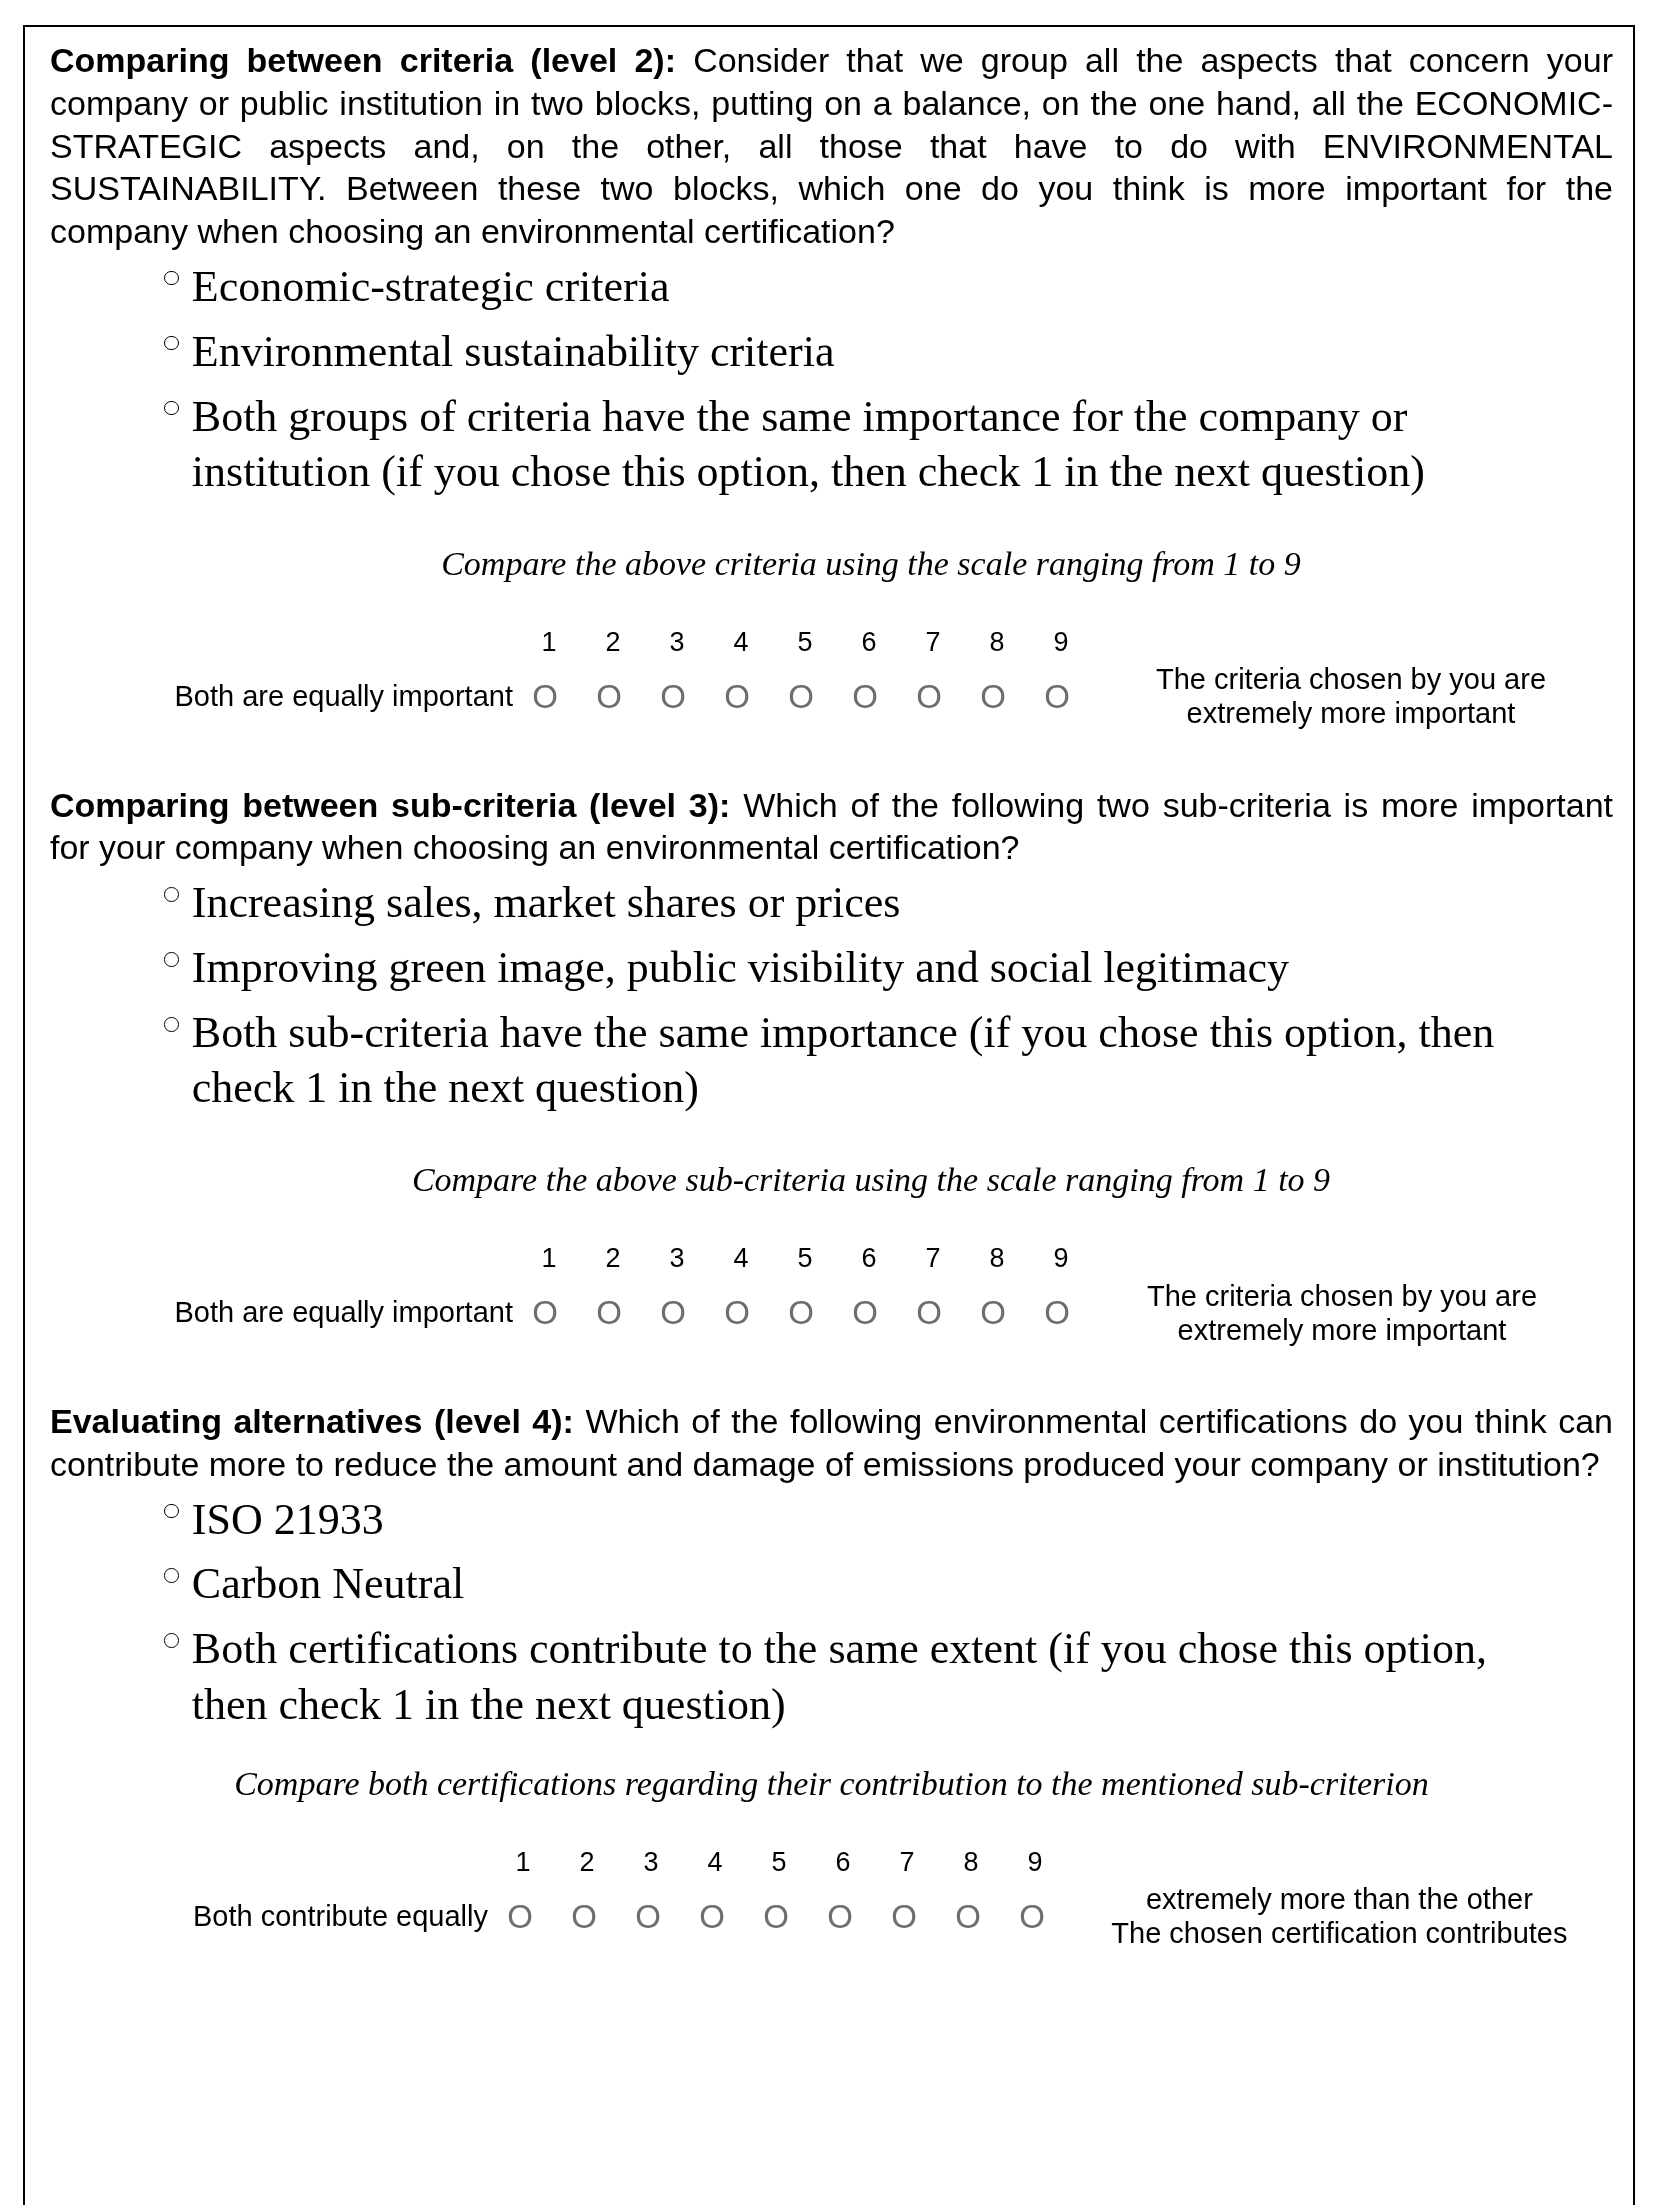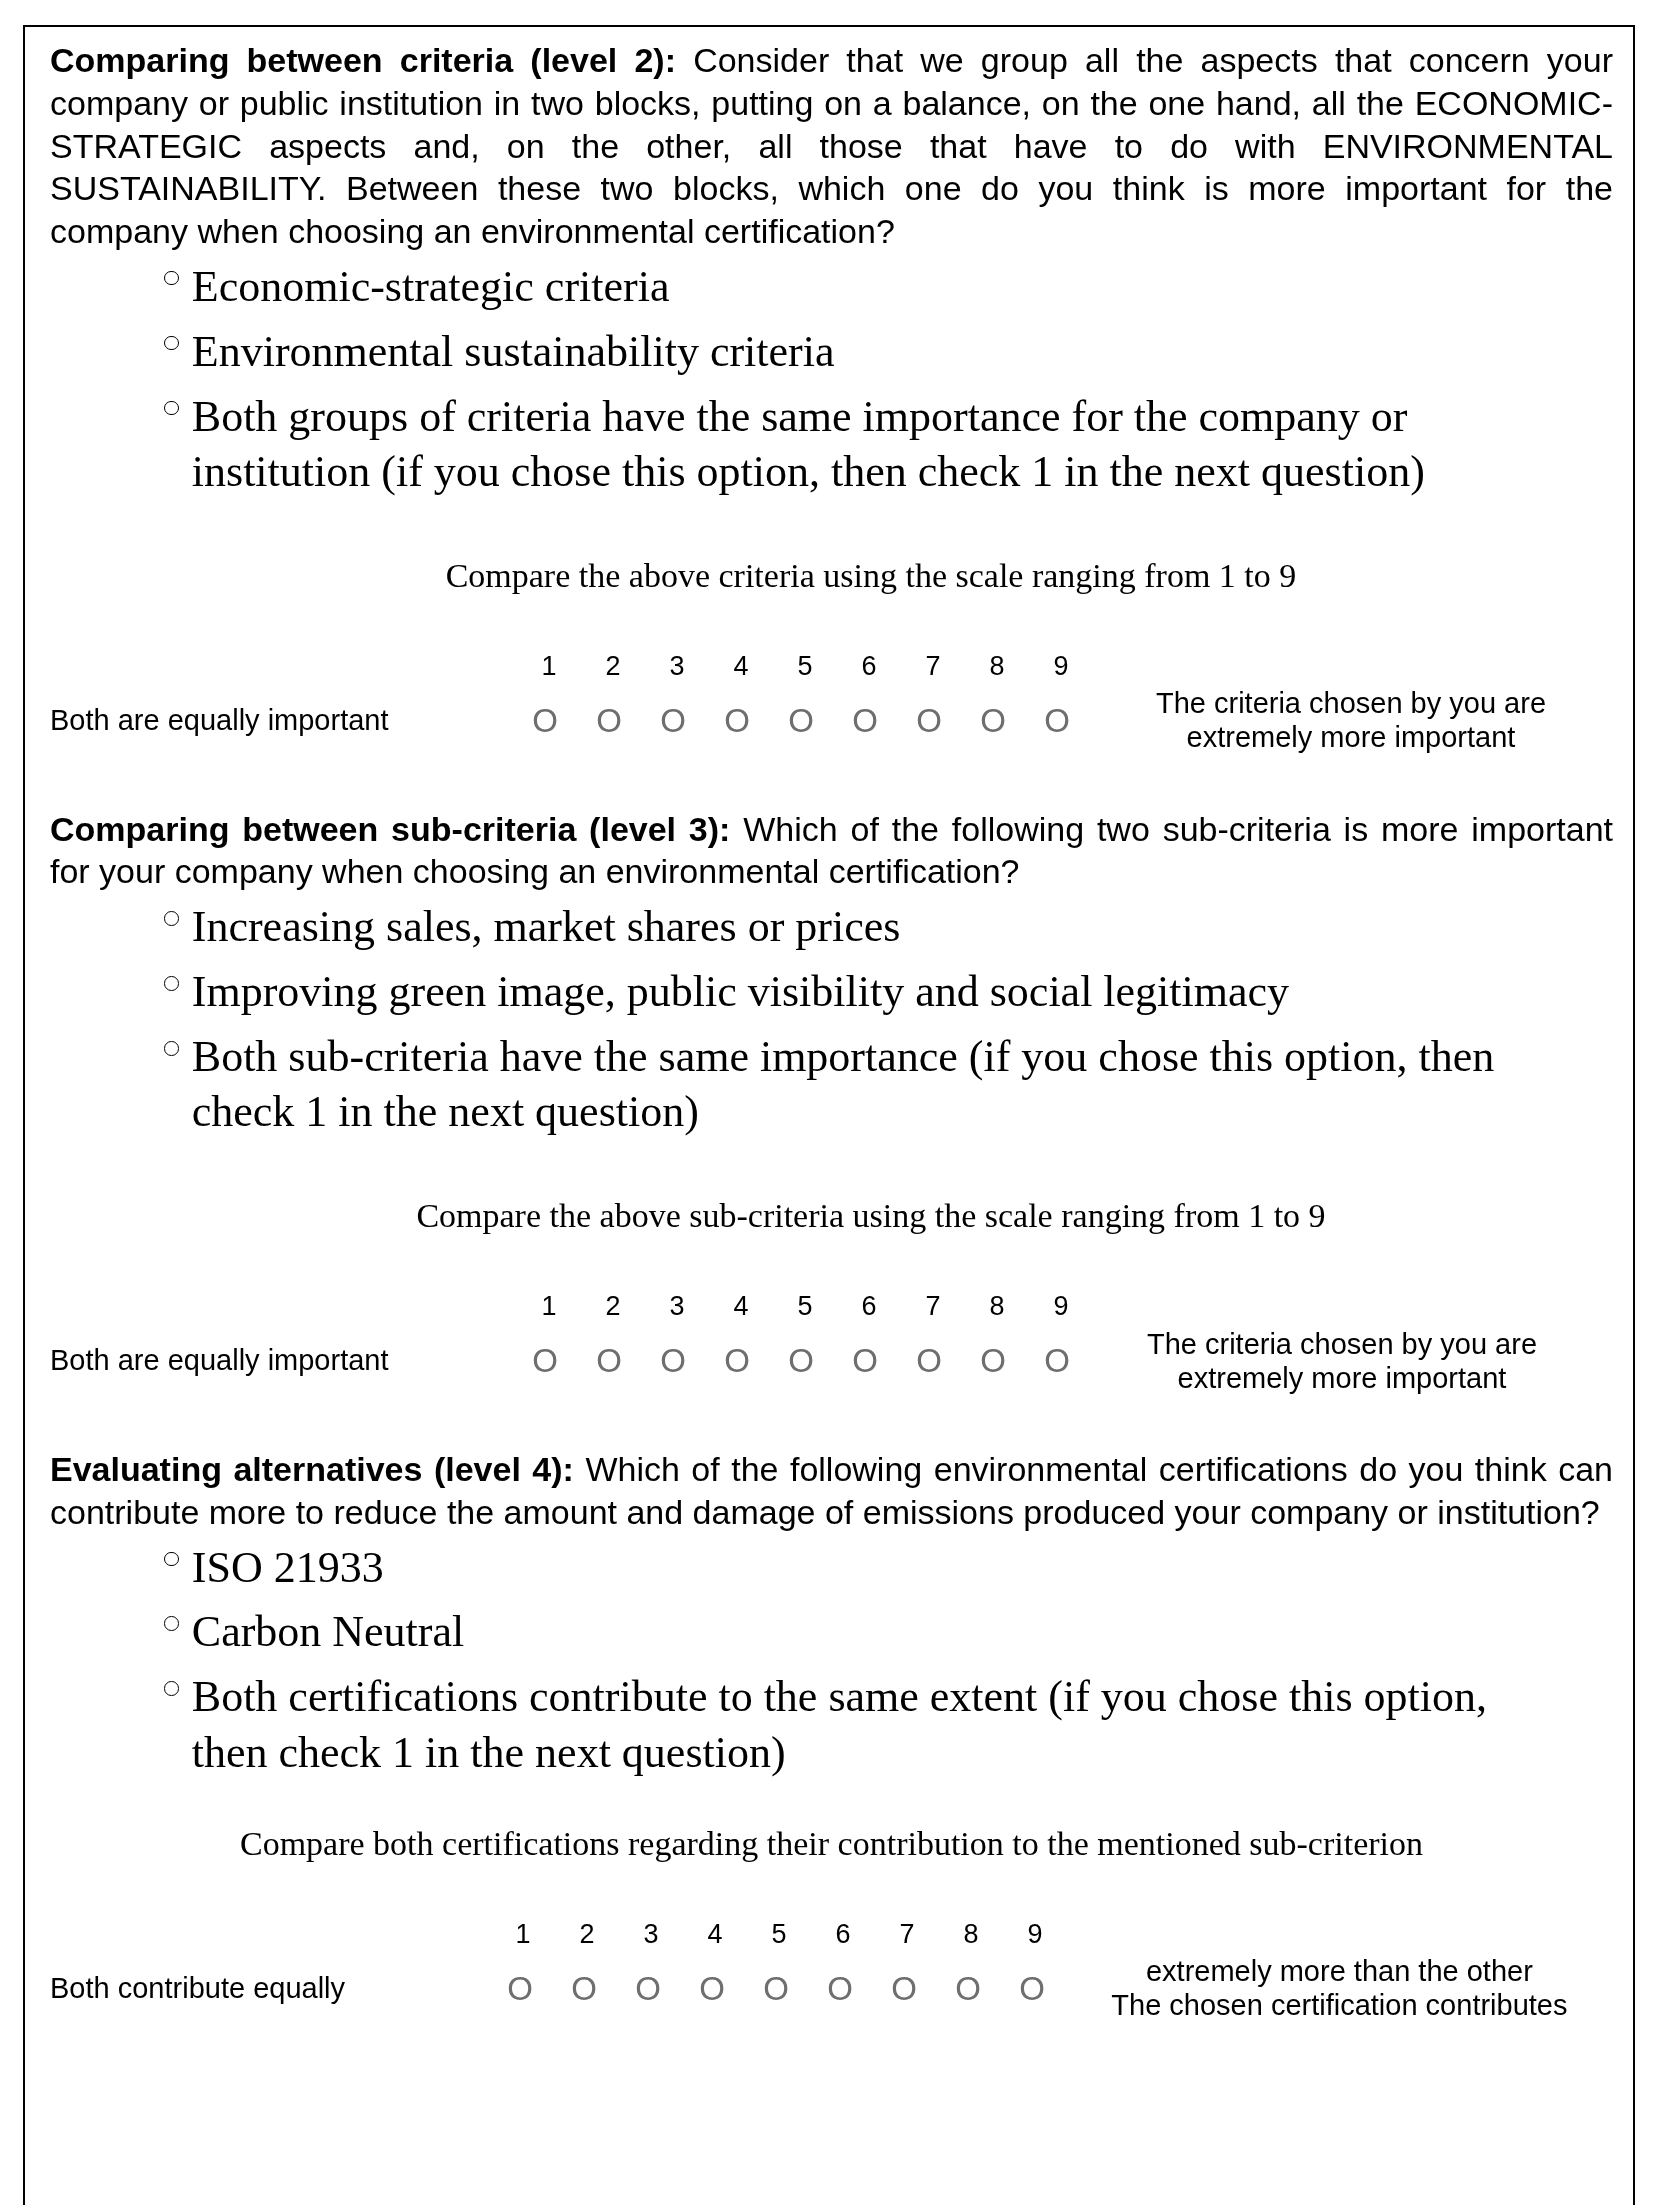--- a/index.html
+++ b/index.html
@@ -81,21 +81,22 @@
     line-height: 1.255;
     flex: 1 1 auto;
     max-width: 1380px;
   }
 
   
   .compare-instruction {
     font-family: "Liberation Serif", "DejaVu Serif", serif;
     font-size: 34px;
     text-align: center;
-    margin: 16px;
+    margin: 4px;
+    font-style: italic;
   }
   .compare-instruction.indent-left {
     padding-left: 79px;
   }
 
   
   .scale-block {
     position: relative;
   }
   .scale-numbers {
@@ -112,21 +113,21 @@
   }
   .scale-row {
     display: flex;
     align-items: center;
     margin-top: 6.2px;
   }
   .scale-left-label {
     font-family: "Liberation Sans Narrow", "Liberation Sans", "DejaVu Sans", sans-serif;
     font-size: 29px;
     font-stretch: condensed;
-    text-align: left;
+    text-align: right;
     white-space: nowrap;
     color: #000000;
   }
   .scale-circles {
     display: flex;
   }
   .scale-circle {
     width: 64px;
     text-align: center;
     font-family: "Liberation Sans Narrow", "Liberation Sans", "DejaVu Sans", sans-serif;

